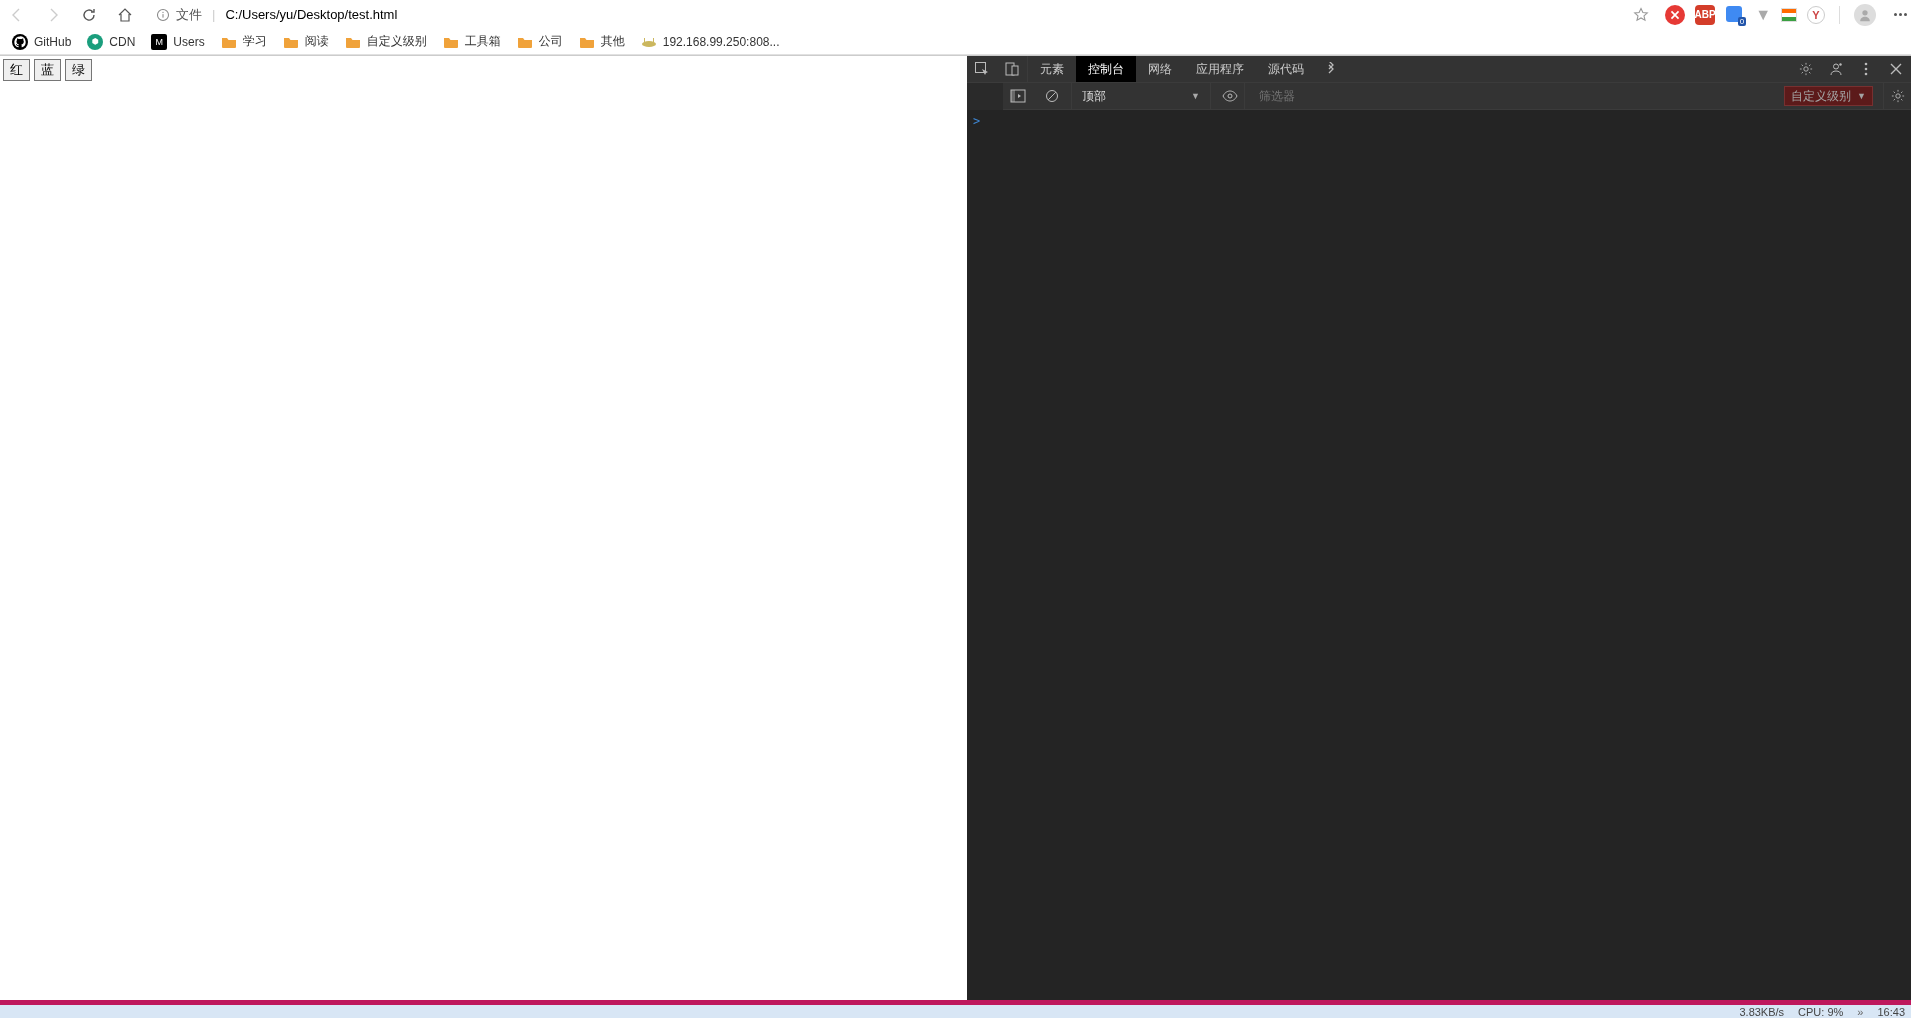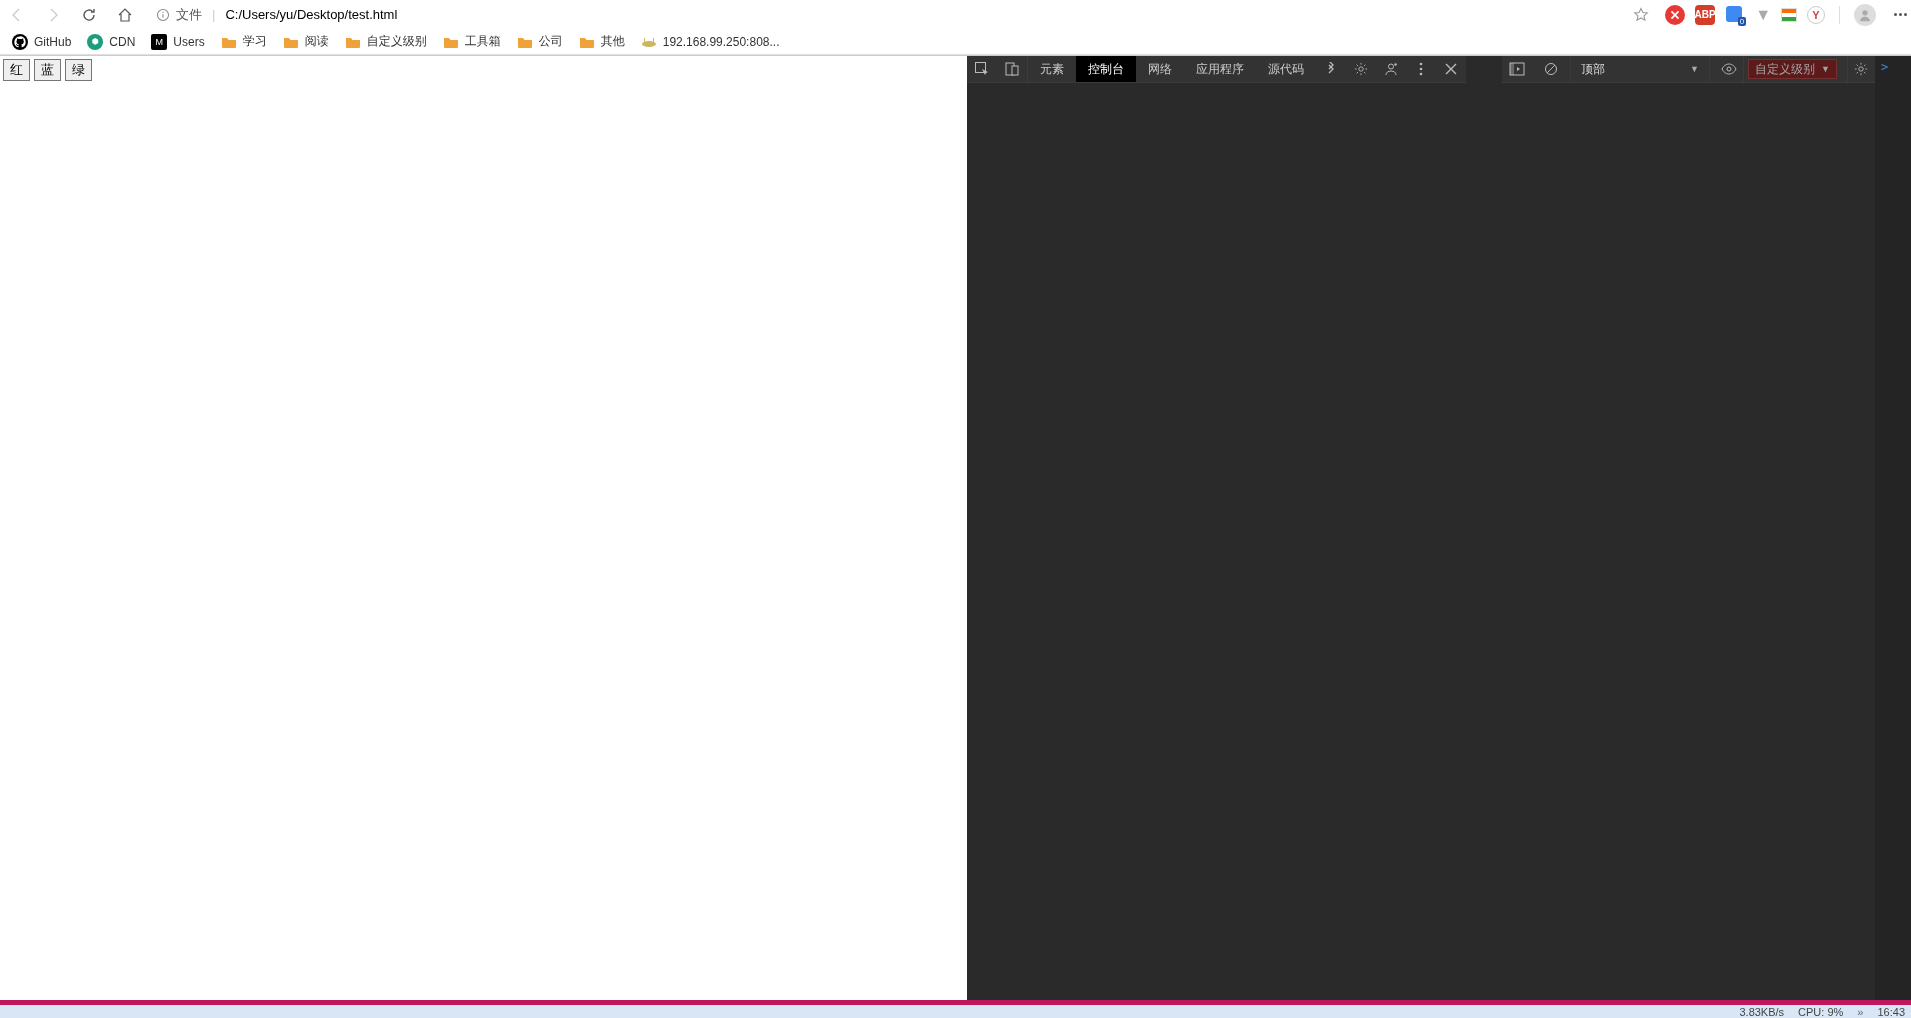--- a/index.html
+++ b/index.html
@@ -100,21 +100,21 @@
     border:1px solid #767676;
     background:#efefef;
     padding: 1px 6px;
     font-size:13px;
     font-family: inherit;
     cursor:pointer;
   }
 
   
   .devtools {
-    flex:1; display:flex; flex-direction:row;
+    flex:1; display:flex; flex-direction:column;
     background:#2a2a2a; color:#ccc;
     min-width:0;
   }
   .dt-tabs {
     height:27px; display:flex; align-items:stretch;
     background:#333333; border-bottom:1px solid #3b3b3b;
   }
   .dt-tool-left { display:flex; align-items:center; border-right:1px solid #3b3b3b; }
   .dt-ic { width:30px; display:flex;align-items:center;justify-content:center;color:#bbb;cursor:pointer; }
   .dt-tab { padding:0 12px; display:flex;align-items:center; color:#ccc; font-size:12px; cursor:pointer;}
@@ -415,20 +415,23 @@
       <div class="dt-ctx">
         <span>顶部</span>
         <span style="font-size:9px;color:#aaa;">▼</span>
       </div>
       <div class="dt-eye">
         <svg width="16" height="12" viewBox="0 0 16 12">
             <path d="M1 6c2-4 5-5 7-5s5 1 7 5c-2 4-5 5-7 5s-5-1-7-5z" stroke="#bbb" fill="none"></path>
             <circle cx="8" cy="6" r="2" stroke="#bbb" fill="none"></circle>
           </svg>
       </div>
+      <div class="dt-filter">
+        <input type="text" placeholder="筛选器" style="">
+      </div>
       <div class="dt-level">
         <span>自定义级别</span>
         <span style="font-size:9px;">▼</span>
       </div>
       <div class="dt-gear2">
         <svg width="14" height="14" viewBox="0 0 16 16">
             <circle cx="8" cy="8" r="2.5" stroke="#bbb" fill="none"></circle>
             <path d="M8 1v2M8 13v2M1 8h2M13 8h2M3 3l1.5 1.5M11.5 11.5L13 13M3 13l1.5-1.5M11.5 4.5L13 3" stroke="#bbb"></path>
           </svg>
       </div>

